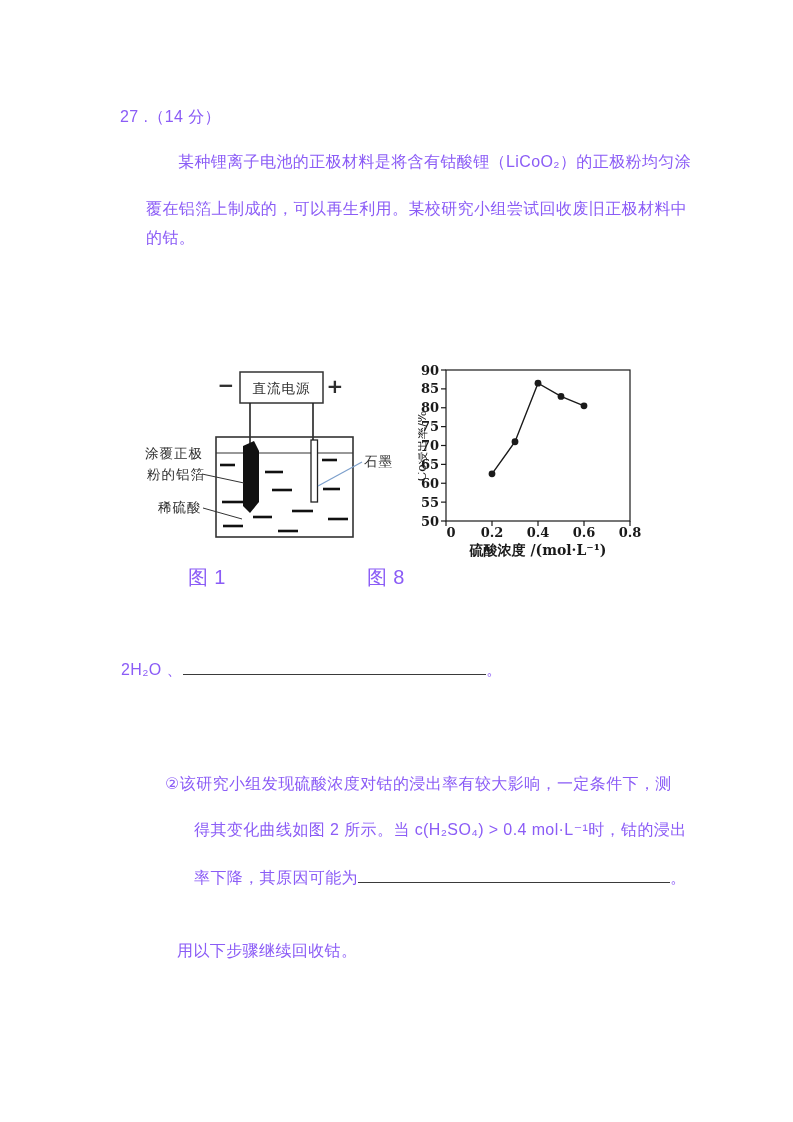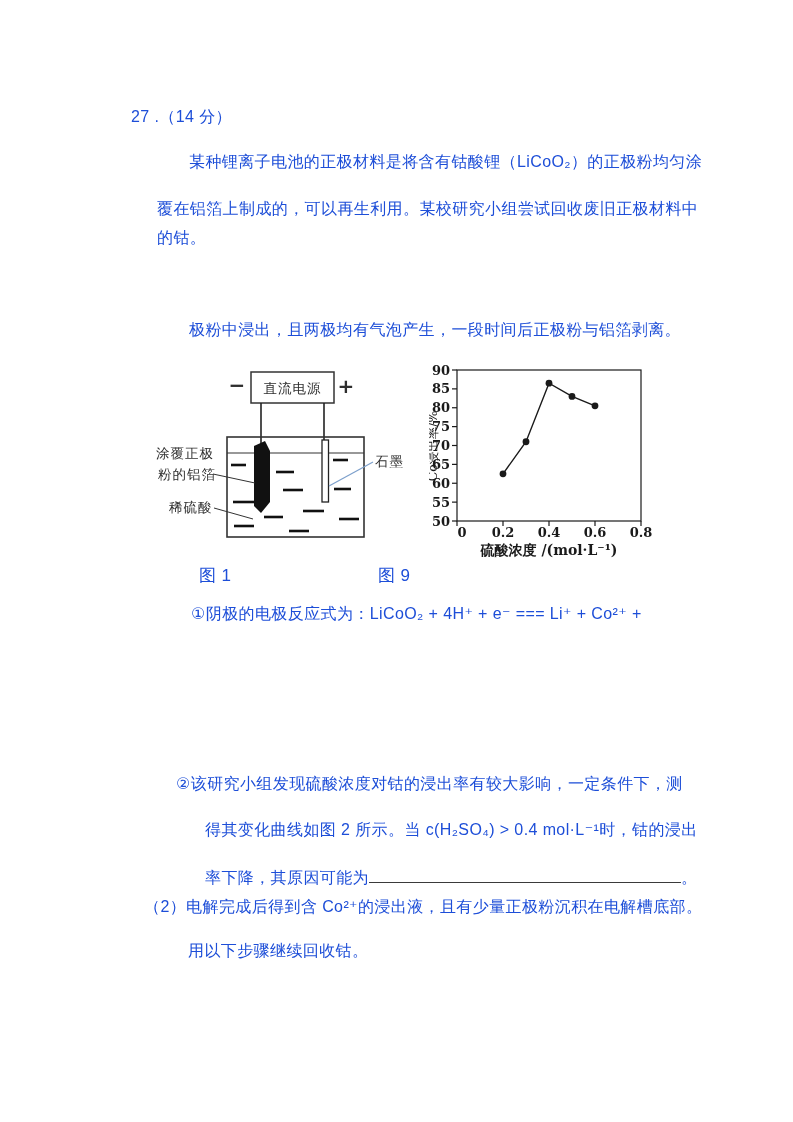--- a/index.html
+++ b/index.html
@@ -1,42 +1,41 @@
 <!DOCTYPE html>
 <html><head>
 <meta charset="utf-8">
 <style>
   html,body{margin:0;padding:0;background:#fff;}
   .page{
     position:relative;width:779px;height:1122px;background:#ffffff;overflow:hidden;
-    font-family:"Liberation Sans","DejaVu Sans",sans-serif;color:#1d4ed8;margin-left:11px;
+    font-family:"Liberation Sans","DejaVu Sans",sans-serif;color:#8b5cf6;
   }
   .ln{position:absolute;font-size:16px;letter-spacing:0.4px;white-space:nowrap;line-height:1.25;}
   .blank{display:inline-block;border-bottom:1.4px solid #3a3a3a;height:1em;vertical-align:baseline;}
   .blank-a{width:303px;}
   .blank-b{width:348px;}
   .blank-c{width:312px;}
-  .cap{font-size:17px;}
+  .cap{font-size:20px;}
   .fig{position:absolute;}
   svg text{fill:#2e2e2e;}
   .diagram-label{font-size:13.5px;letter-spacing:1px;font-family:"DejaVu Serif","Liberation Serif",serif;}
   .pole-sign{font-size:20px;font-weight:bold;font-family:"DejaVu Sans",sans-serif;}
 </style>
 </head>
 <body>
 
 <div class="page">
 
   <div class="ln" style="left:120px;top:107px">27 .（14 分）</div>
 
   <div class="ln" style="left:178px;top:152px">某种锂离子电池的正极材料是将含有钴酸锂（LiCoO₂）的正极粉均匀涂</div>
   <div class="ln" style="left:146px;top:199px">覆在铝箔上制成的，可以再生利用。某校研究小组尝试回收废旧正极材料中</div>
   <div class="ln" style="left:146px;top:228px">的钴。</div>
 
-  <div class="ln" style="left:178px;top:320px">极粉中浸出，且两极均有气泡产生，一段时间后正极粉与铝箔剥离。</div>
 
   <div class="fig" style="left:140px;top:360px;width:270px;height:198px">
     <svg width="270" height="198" viewBox="0 0 270 198">
 
       <rect x="100" y="12" width="83" height="31" fill="none" stroke="#333" stroke-width="1.5"></rect>
       <text x="141.5" y="33" text-anchor="middle" class="diagram-label">直流电源</text>
       <text x="86" y="32" text-anchor="middle" class="pole-sign">−</text>
       <text x="195" y="33" text-anchor="middle" class="pole-sign">+</text>
 
       <line x1="110" y1="43" x2="110" y2="87" stroke="#222" stroke-width="1.6"></line>
@@ -109,24 +108,23 @@
         <circle cx="96.99999999999999" cy="79.725" r="3.4" fill="#1a1a1a"></circle>
         <circle cx="120" cy="21.212500000000006" r="3.4" fill="#1a1a1a"></circle>
         <circle cx="143" cy="34.42500000000001" r="3.4" fill="#1a1a1a"></circle>
         <circle cx="165.99999999999997" cy="43.86250000000001" r="3.4" fill="#1a1a1a"></circle>
         <text x="120" y="193" text-anchor="middle" style="font-family:'DejaVu Serif',serif;font-size:14px;font-weight:bold;fill:#1a1a1a;">硫酸浓度 /(mol·L⁻¹)</text>
         <text x="8" y="84" text-anchor="middle" transform="rotate(-90 8 84)" style="font-family:'DejaVu Serif',serif;font-size:12.5px;fill:#1a1a1a;">Co浸出率/%</text>
       </svg>
   </div>
 
   <div class="ln cap" style="left:188px;top:565px">图 1</div>
-  <div class="ln cap" style="left:367px;top:565px">图 9</div>
+  <div class="ln cap" style="left:367px;top:565px">图 8</div>
 
-  <div class="ln" style="left:180px;top:604px">①阴极的电极反应式为：LiCoO₂ + 4H⁺ + e⁻ === Li⁺ + Co²⁺ +</div>
+  <div class="ln" style="left:121px;top:658px"><span>2H₂O 、</span><span class="blank blank-a"></span><span>。</span></div>
 
   <div class="ln" style="left:165px;top:774px">②该研究小组发现硫酸浓度对钴的浸出率有较大影响，一定条件下，测</div>
   <div class="ln" style="left:194px;top:820px">得其变化曲线如图 2 所示。当 c(H₂SO₄) &gt; 0.4 mol·L⁻¹时，钴的浸出</div>
   <div class="ln" style="left:194px;top:866px"><span>率下降，其原因可能为</span><span class="blank blank-c"></span><span>。</span></div>
 
-  <div class="ln" style="left:133px;top:897px">（2）电解完成后得到含 Co²⁺的浸出液，且有少量正极粉沉积在电解槽底部。</div>
   <div class="ln" style="left:177px;top:941px">用以下步骤继续回收钴。</div>
 
 </div>
 
 </body></html>

